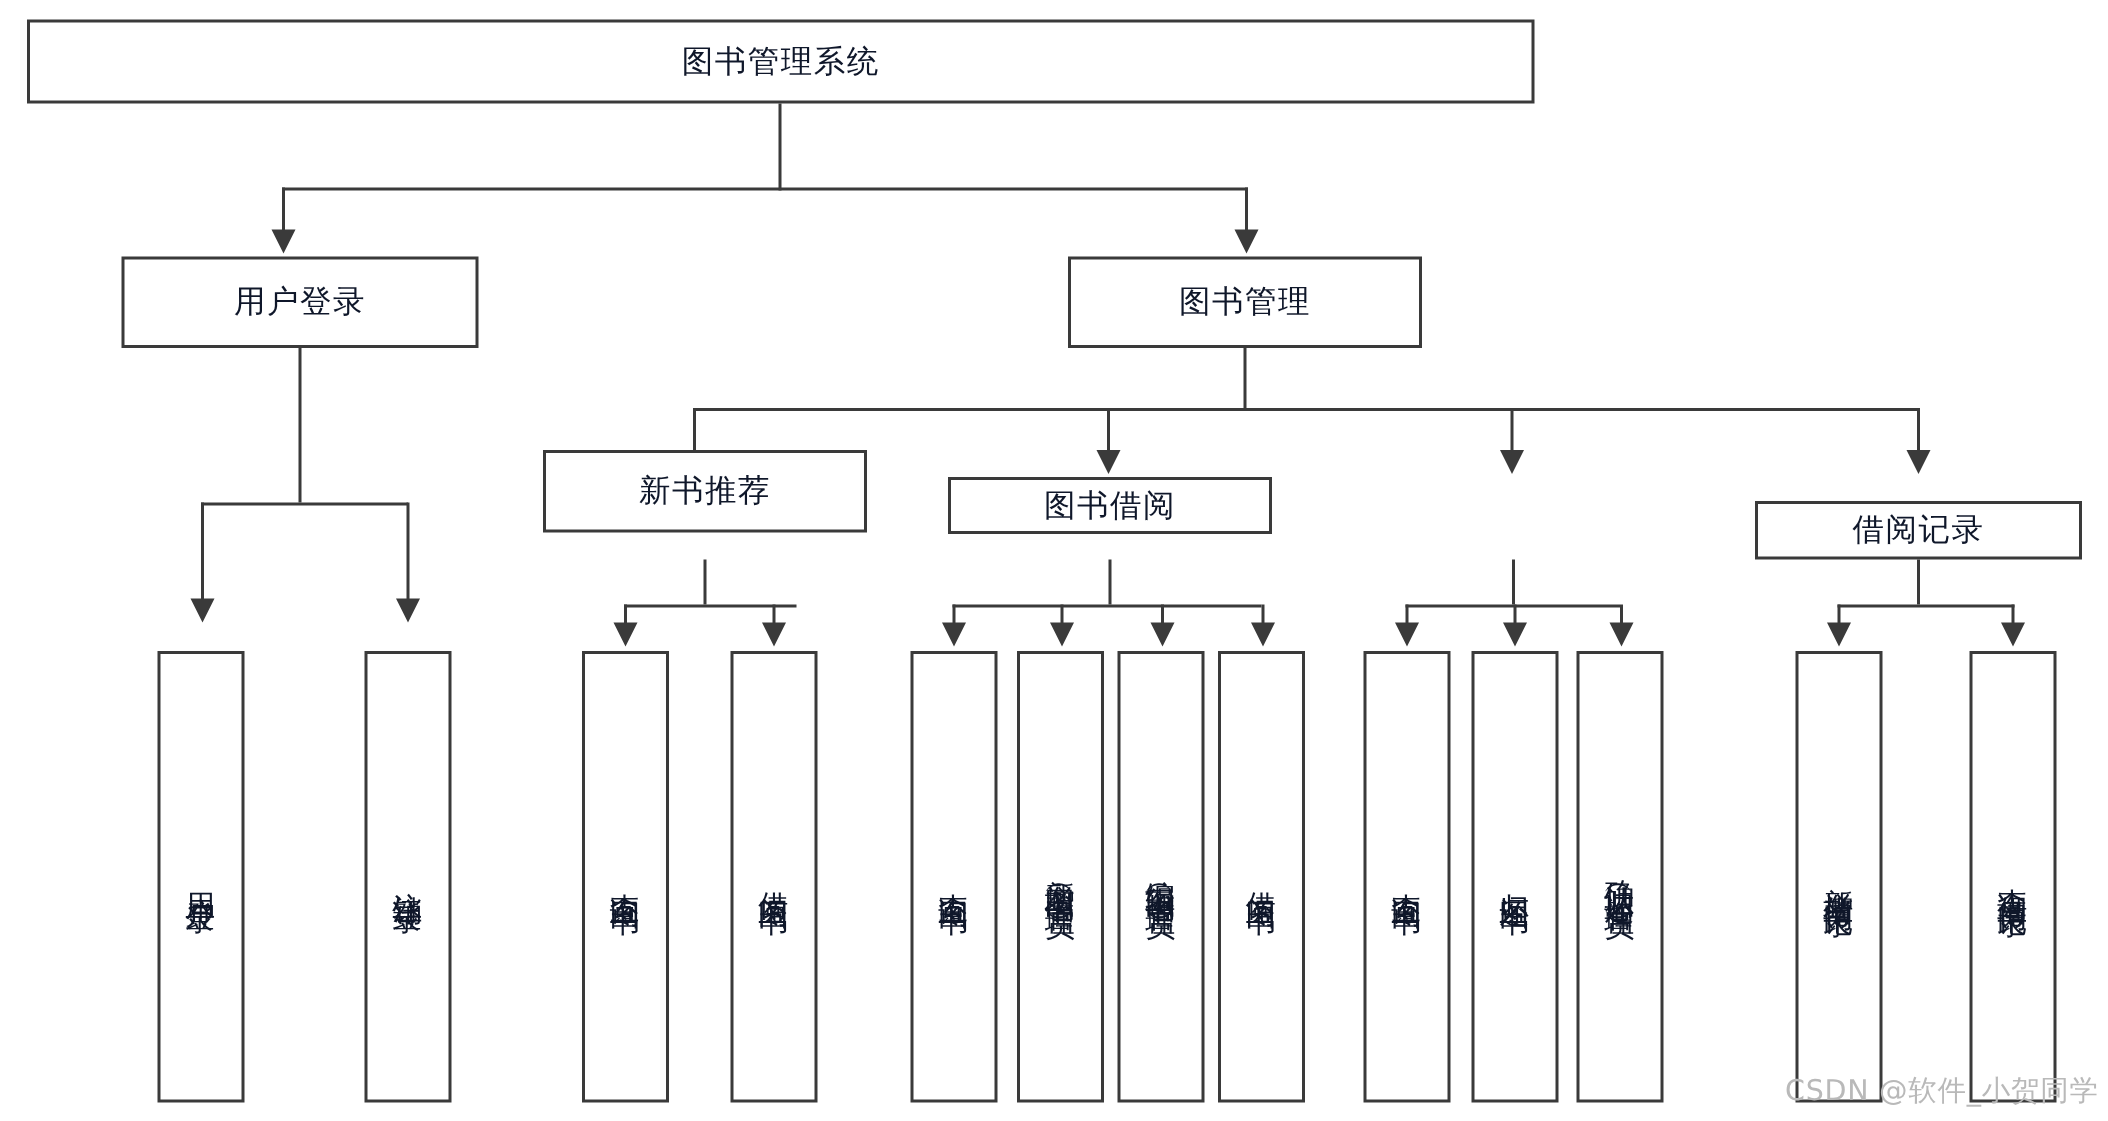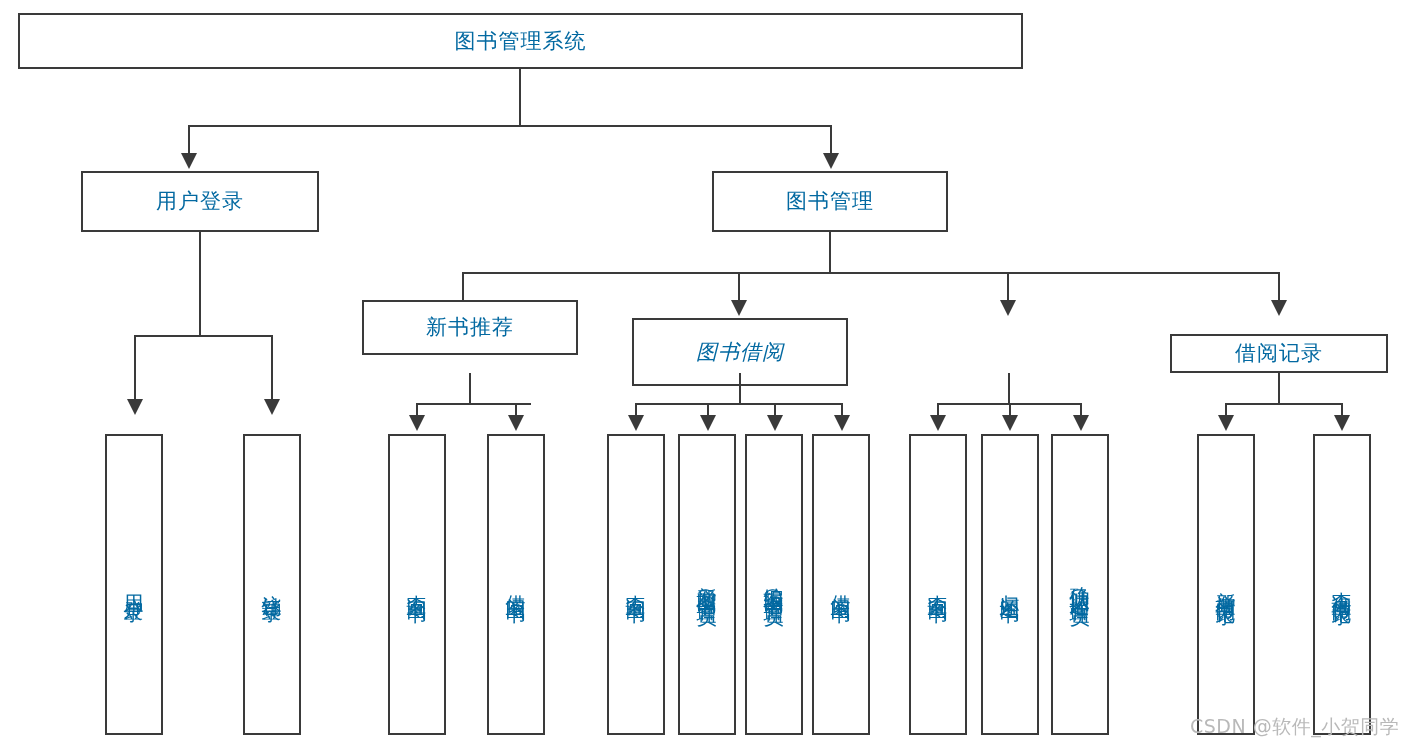--- a/index.html
+++ b/index.html
@@ -20,21 +20,21 @@
   }
   
   .node {
     position: absolute;
     box-sizing: border-box;
     background: #ffffff;
     border: 2px solid #3a3a3a;
     display: flex;
     align-items: center;
     justify-content: center;
-    color: #0369a1;
+    color: #0f172a;
   }
   .node .lbl {
     display: block;
     text-align: center;
     line-height: 1.25;
   }
   
   .node.horiz .lbl {
     writing-mode: horizontal-tb;
     font-size: 21px;
@@ -148,21 +148,21 @@
   <div class="vline" style="left:515px; top:403px; height:14px;"></div>
   <div class="arrow" style="left:508px; top:415px;"></div>
 
   <div class="node vert" style="left:388px; top:434px; width:58px; height:301px;">
     <span class="lbl">查询图书</span>
   </div>
   <div class="node vert" style="left:487px; top:434px; width:58px; height:301px;">
     <span class="lbl">借阅图书</span>
   </div>
 
-  <div class="node horiz" style="left:632px; top:318px; width:216px; height:68px;font-style:italic;">
+  <div class="node horiz" style="left:632px; top:318px; width:216px; height:38px;">
     <span class="lbl">图书借阅</span>
   </div>
   <div class="vline" style="left:739px; top:373px; height:30px;"></div>
   <div class="hline" style="left:635px; top:403px; width:206px;"></div>
   <div class="vline" style="left:635px; top:403px; height:14px;"></div>
   <div class="arrow" style="left:628px; top:415px;"></div>
   <div class="vline" style="left:707px; top:403px; height:14px;"></div>
   <div class="arrow" style="left:700px; top:415px;"></div>
   <div class="vline" style="left:774px; top:403px; height:14px;"></div>
   <div class="arrow" style="left:767px; top:415px;"></div>

